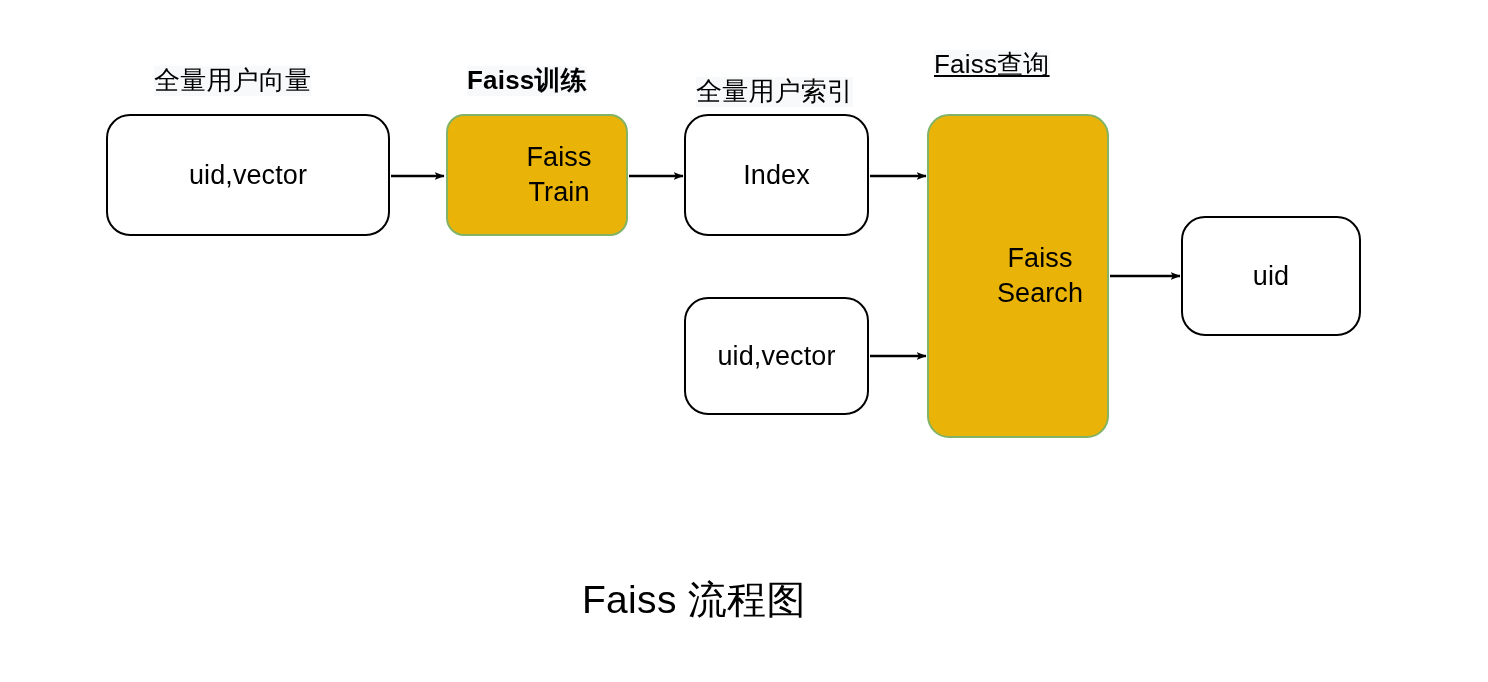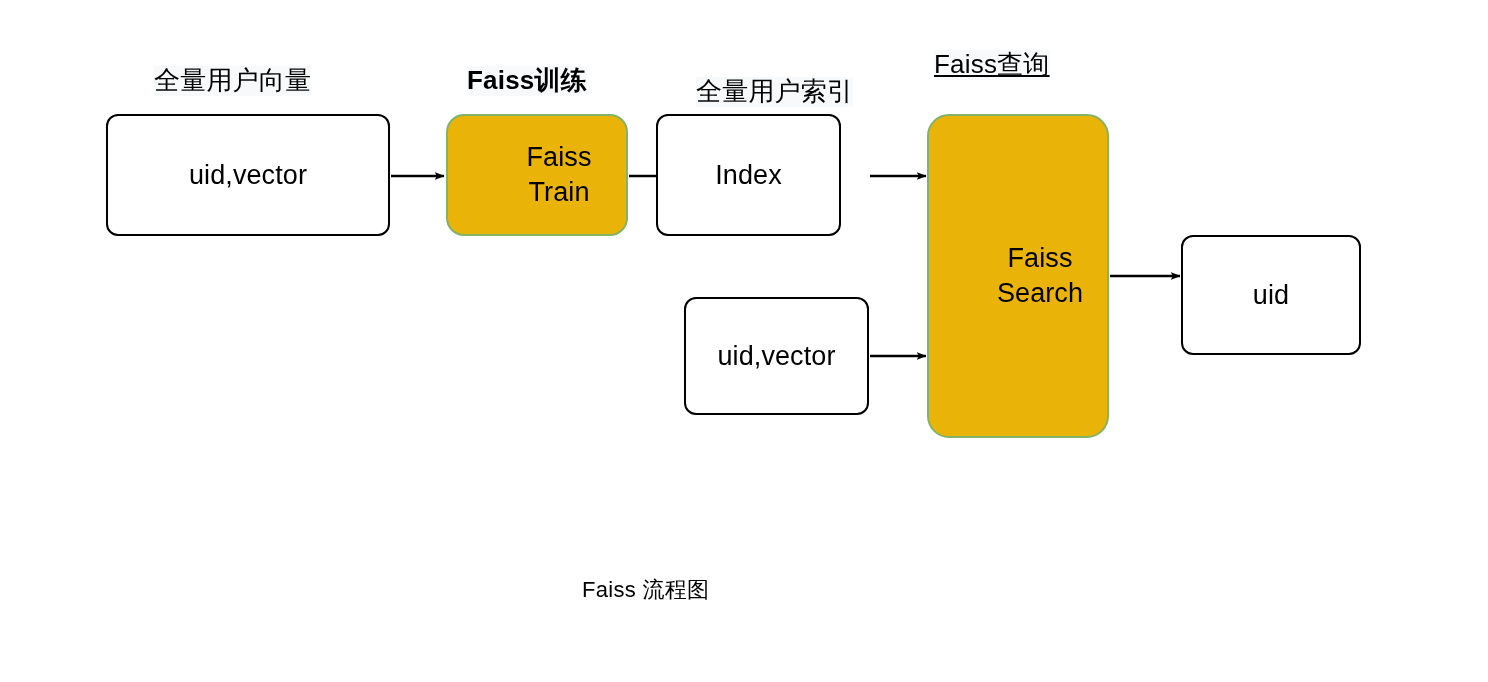--- a/index.html
+++ b/index.html
@@ -21,21 +21,21 @@
 
   
   .node {
     position: absolute;
     box-sizing: border-box;
     display: flex;
     align-items: center;
     justify-content: center;
     text-align: center;
     border: 2px solid #000000;
-    border-radius: 12px;
+    border-radius: 24px;
     background: #ffffff;
     color: #000000;
     font-size: 27px;
     line-height: 1.28;
     letter-spacing: 0.1px;
     white-space: pre-line;
   }
   .node.green {
     background: #eab308;
     border: 2px solid #82b366;
@@ -56,21 +56,21 @@
     white-space: nowrap;
     letter-spacing: 0.2px;
   }
   .label.plain {
     background: transparent;
   }
 
   
   .diagram-title {
     position: absolute;
-    font-size: 22px;
+    font-size: 39px;
     line-height: 1.2;
     color: #000000;
     white-space: nowrap;
     letter-spacing: 0.3px;
   }
 
   
   #arrows {
     position: absolute;
     left: 0;
@@ -109,24 +109,24 @@
 
   <div class="label" style="left:934px; top:50px;text-decoration:underline;">Faiss查询</div>
 
 
 
   <div class="node" style="left:106px; top:114px; width:284px; height:122px;">uid,vector</div>
 
   <div class="node green" style="left:446px; top:114px; width:182px; height:122px;">Faiss
 Train</div>
 
-  <div class="node" style="left:656px; top:114px; width:185px; height:122px;">Index</div>
+  <div class="node" style="left:684px; top:114px; width:185px; height:122px;">Index</div>
 
   <div class="node" style="left:684px; top:297px; width:185px; height:118px;">uid,vector</div>
 
   <div class="node green tall" style="left:927px; top:114px; width:182px; height:324px;">Faiss
 Search</div>
 
-  <div class="node" style="left:1181px; top:216px; width:180px; height:120px;margin-top:19px;">uid</div>
+  <div class="node" style="left:1181px; top:216px; width:180px; height:120px;">uid</div>
 
   <div class="diagram-title" style="left:582px; top:577px;">Faiss 流程图</div>
 
 </div>
 
 </body></html>

